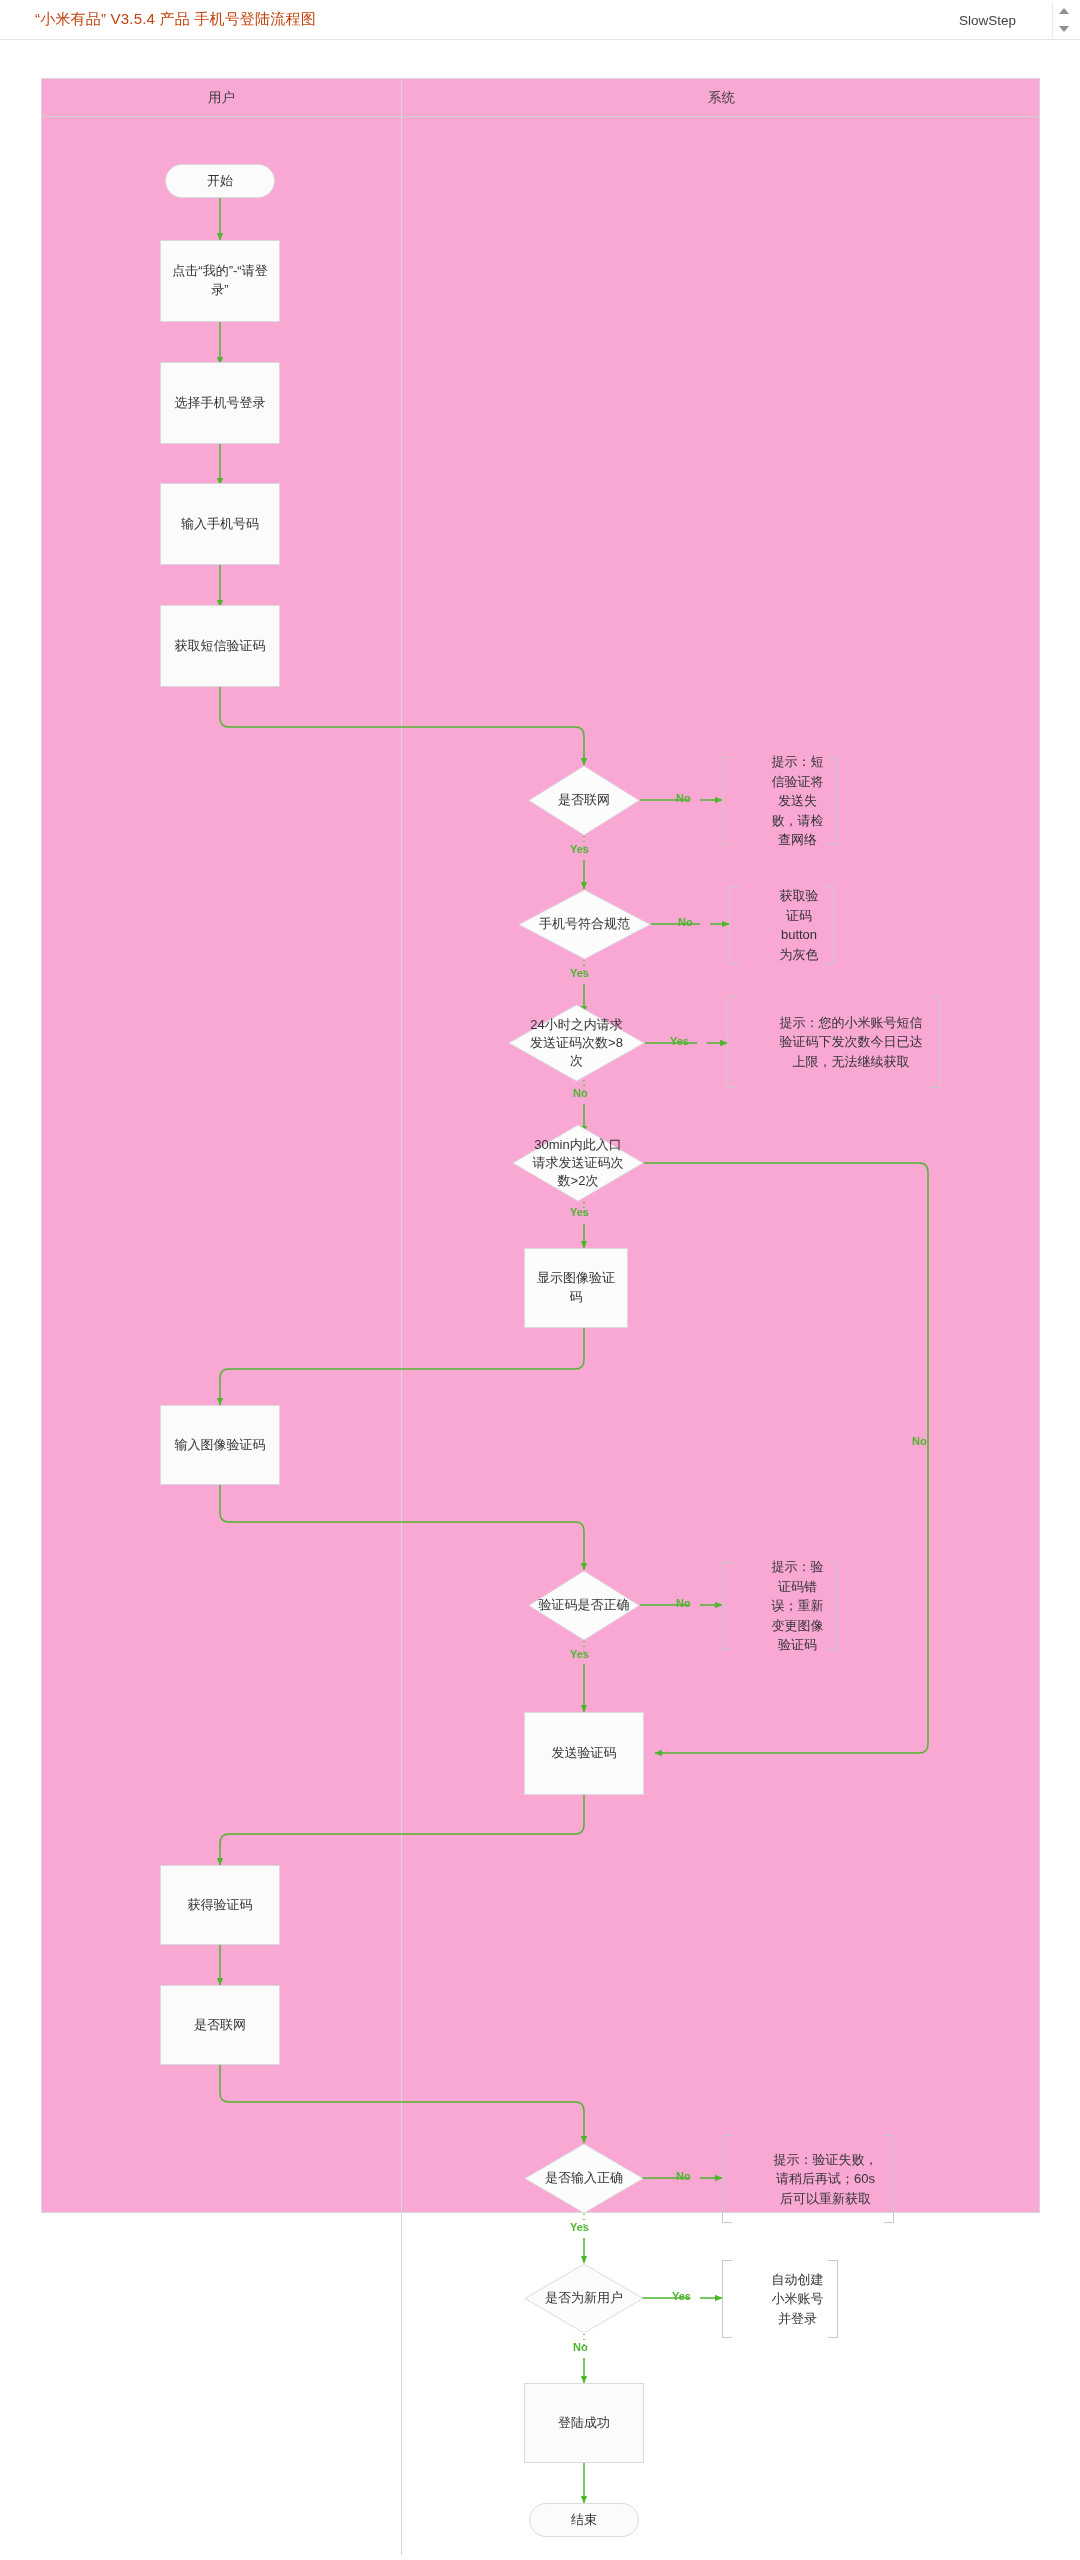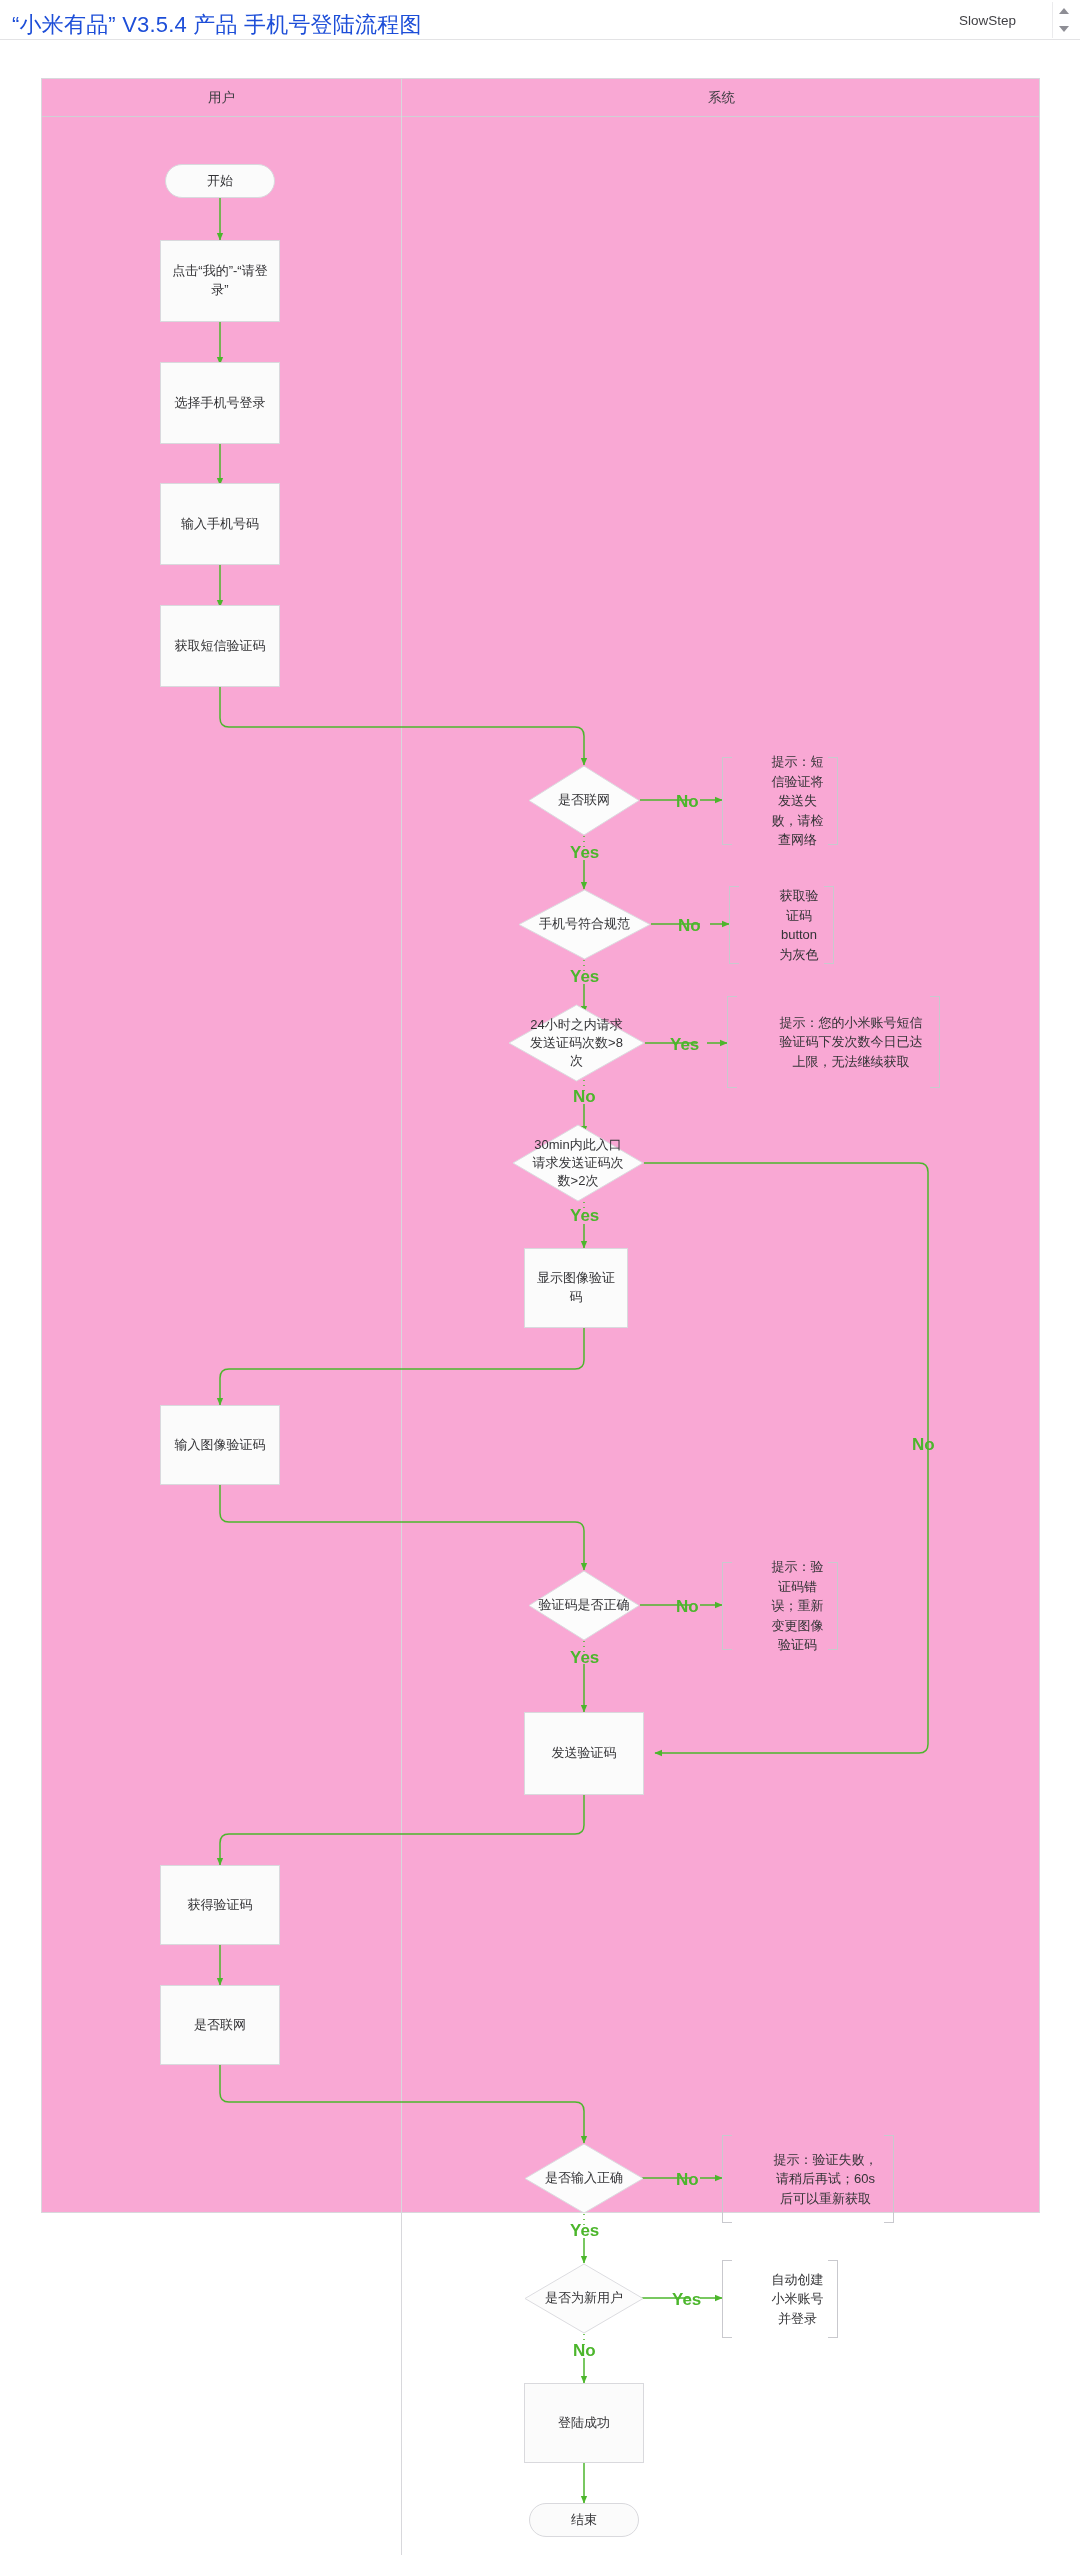--- a/index.html
+++ b/index.html
@@ -20,23 +20,23 @@
   
   #topbar {
     position: absolute;
     left: 0; top: 0;
     width: 1080px; height: 40px;
     background: #ffffff;
     border-bottom: 1px solid #e3e3e5;
   }
   #doc-title {
     position: absolute;
-    left: 12px; top: 10px;
-    font-size: 22px;
-    color: #1d4ed8;
+    left: 35px; top: 10px;
+    font-size: 15px;
+    color: #c2410c;
     letter-spacing: .2px;
     white-space: nowrap;
   }
   #app-name {
     position: absolute;
     right: 64px; top: 13px;
     font-size: 13.5px;
     color: #3f3f43;
     white-space: nowrap;
   }
@@ -169,21 +169,21 @@
     display: block;
     padding: 0 14px;
     position: relative;
     z-index: 2;
     margin-left: 35px;
   }
 
   
   .elabel {
     position: absolute;
-    font-size: 17px;
+    font-size: 11px;
     font-weight: bold;
     color: #4cb62c;
     white-space: nowrap;
   }
 </style>
 </head>
 <body>
 
 <div id="page">
 

